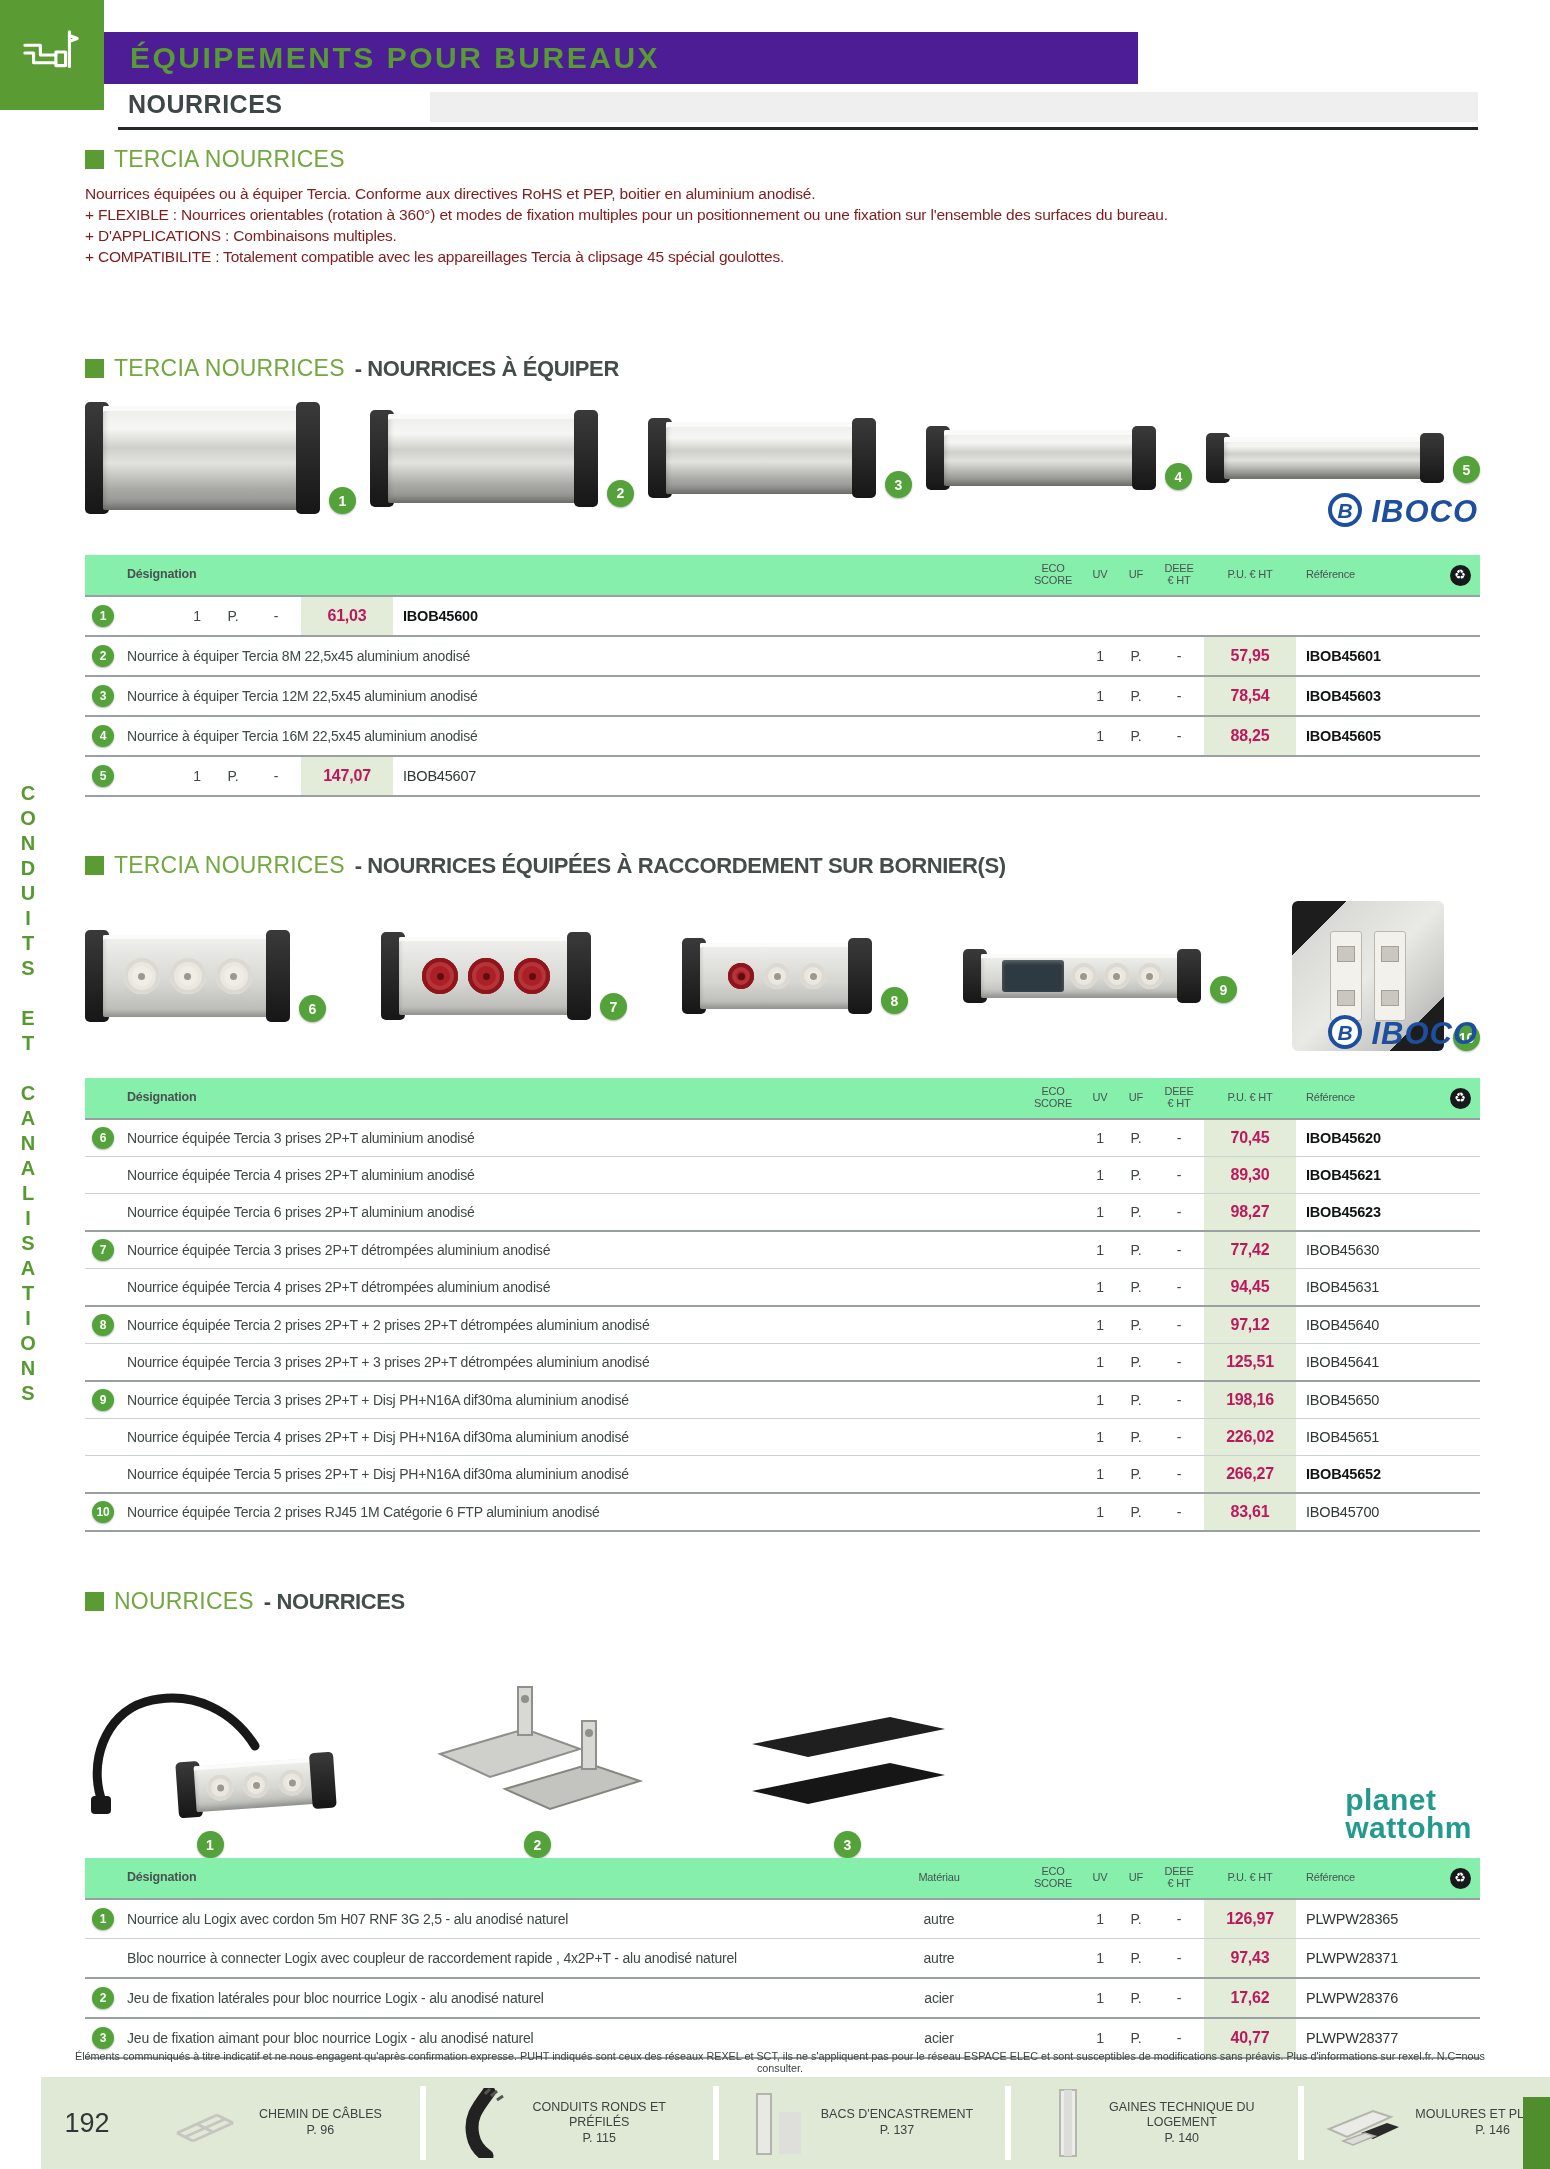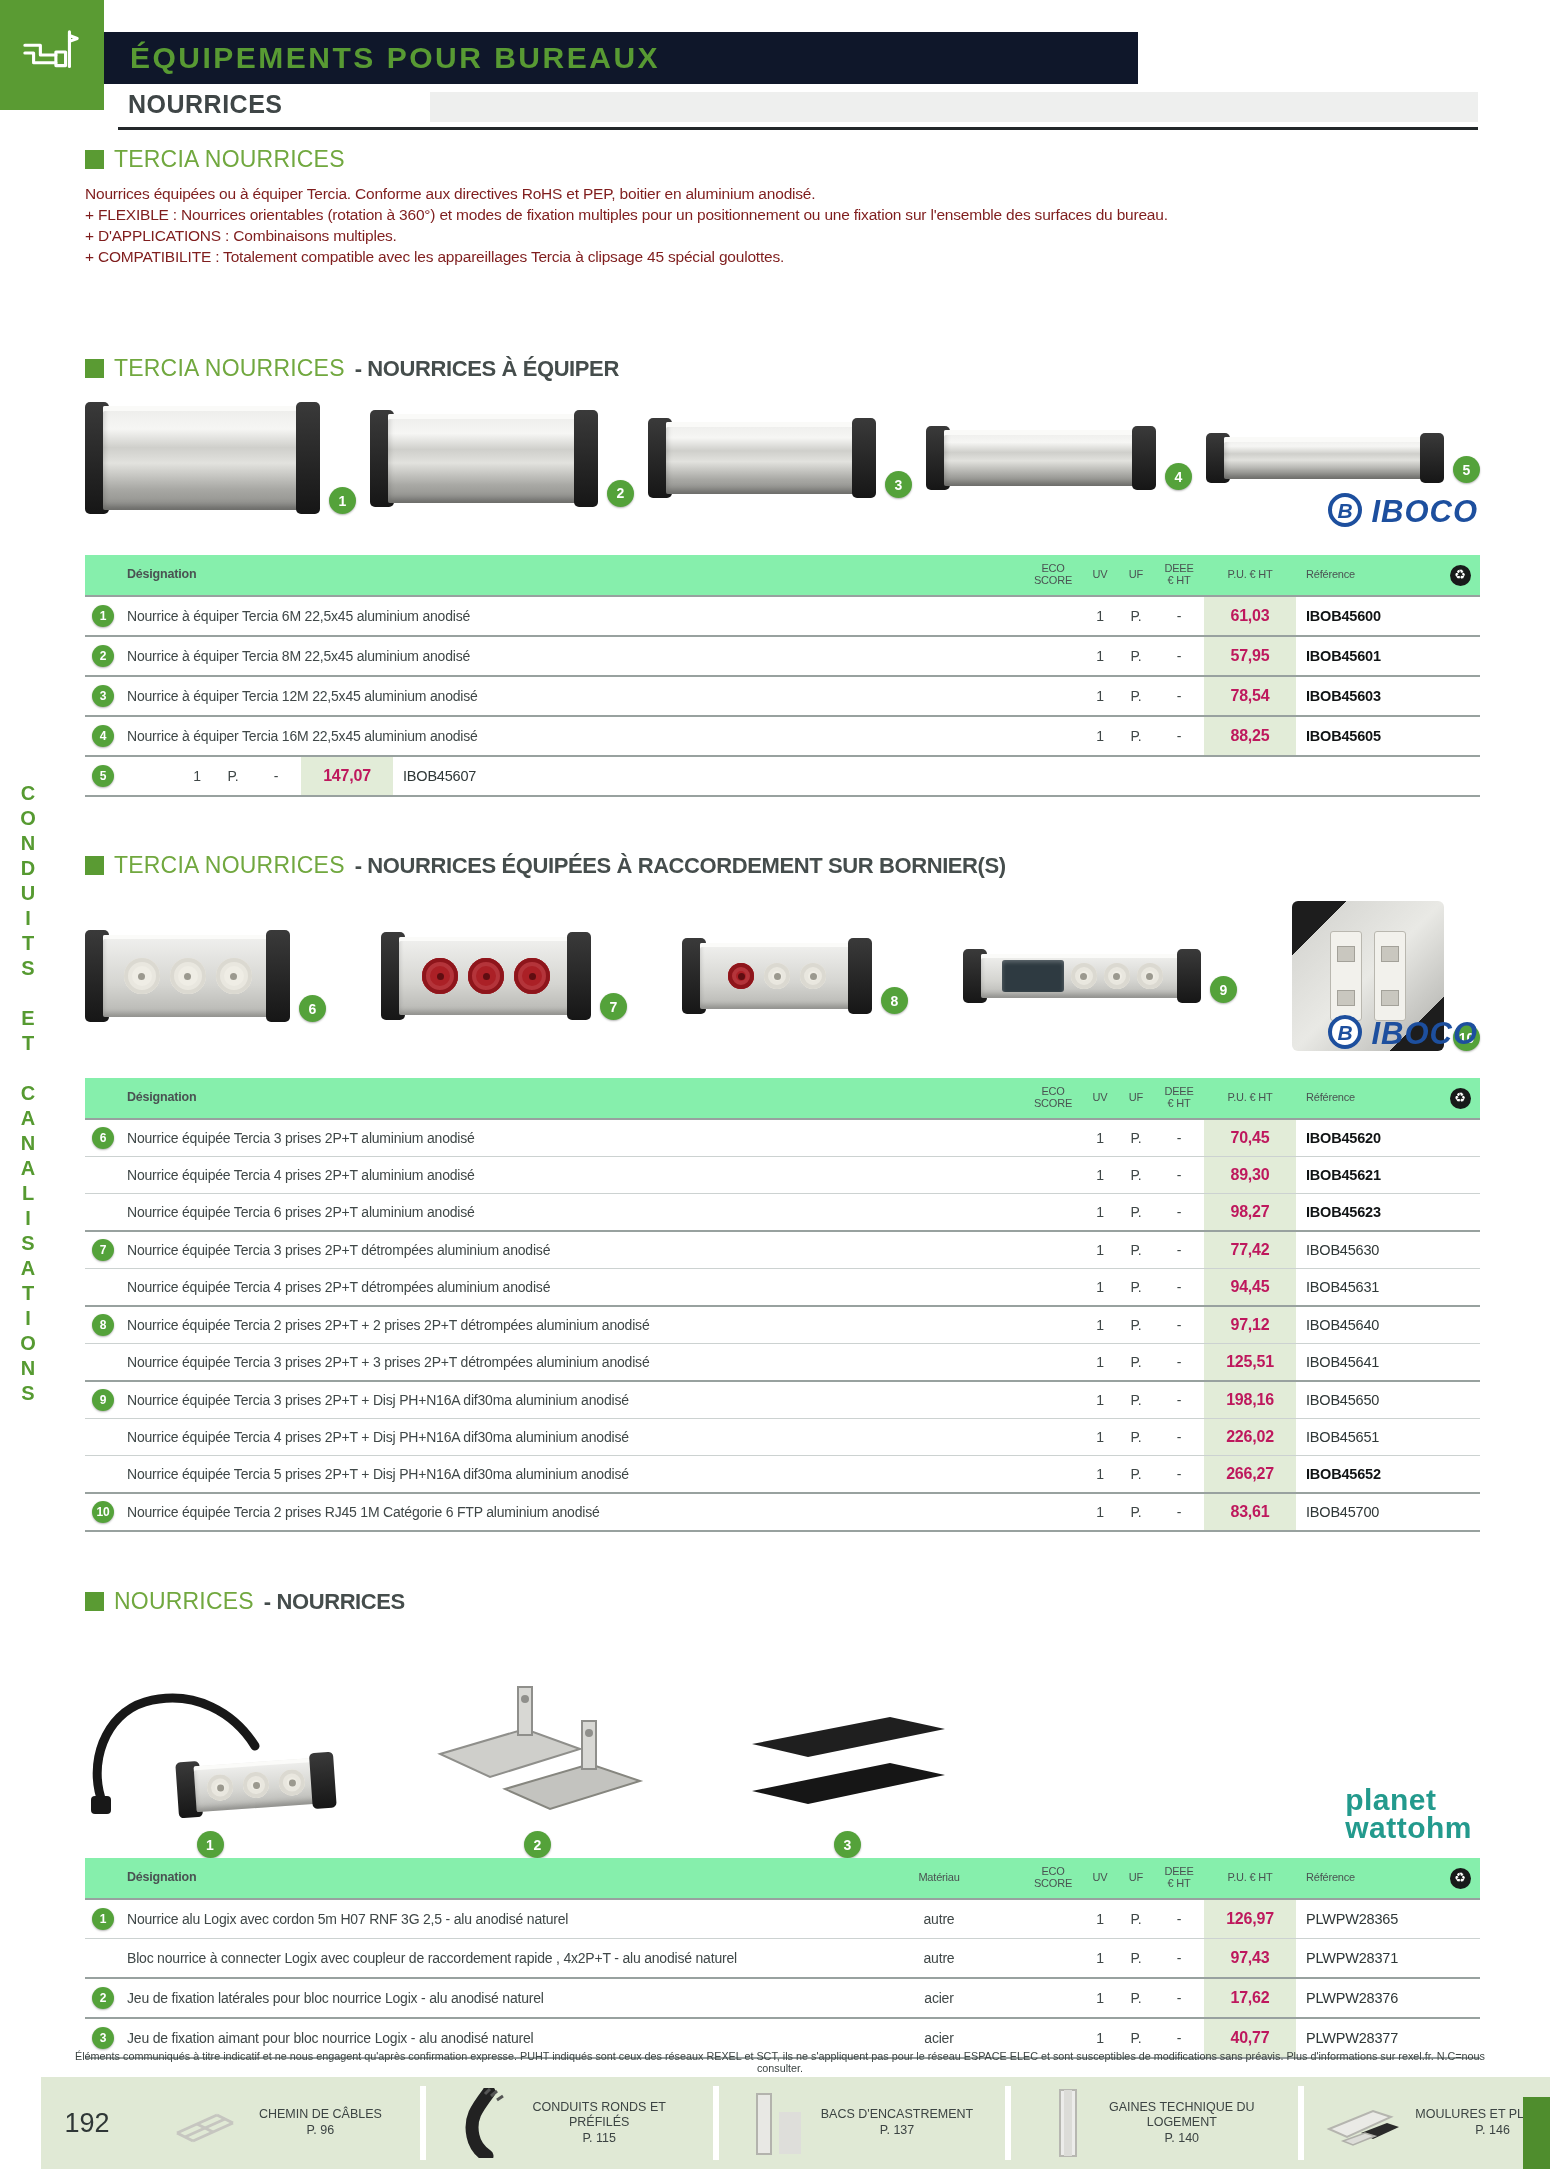--- a/index.html
+++ b/index.html
@@ -3,21 +3,21 @@
 <meta charset="utf-8">
 <style>
   html,body{margin:0;padding:0;background:#888;}
   .page{position:relative;width:1550px;height:2169px;background:#fff;overflow:hidden;
         font-family:"Liberation Sans",sans-serif;color:#3c4443;}
   
   .reg-mark{position:absolute;left:14px;top:18px;width:12px;}
   .reg-mark i{display:block;height:3px;margin-bottom:1px;}
   .corner-block{position:absolute;left:0;top:0;width:104px;height:110px;background:#5a9b33;
         display:flex;align-items:center;justify-content:center;}
-  .title-band{position:absolute;left:104px;top:32px;width:1034px;height:52px;background:#0f172a;
+  .title-band{position:absolute;left:104px;top:32px;width:1034px;height:52px;background:#4c1d95;
         display:flex;align-items:center;}
   .page-title{margin:0 0 0 26px;font-size:30px;font-weight:bold;color:#589a33;letter-spacing:2.5px;}
   .sub-band{position:absolute;left:430px;top:92px;width:1048px;height:30px;background:#eeefee;}
   .section-title{position:absolute;left:128px;top:90px;font-size:25px;font-weight:bold;color:#3f4647;letter-spacing:.5px;}
   .title-rule{position:absolute;left:118px;top:127px;width:1360px;height:3px;background:#23282a;}
   
   .side-vert{position:absolute;left:16px;top:782px;writing-mode:vertical-lr;text-orientation:upright;
         font-size:20px;font-weight:bold;color:#569a31;letter-spacing:3px;white-space:nowrap;}
   
   .abs{position:absolute;left:85px;width:1395px;}
@@ -230,21 +230,20 @@
       <div class="c ref">Référence</div>
       <div class="c rec">
           <span class="rec-ic">♻</span>
         </div>
     </div>
     <div class="t-rows">
         <div class="t-row group">
           <div class="c num">
             <span class="badge sm">1</span>
           </div>
-          <div class="c des">Nourrice à équiper Tercia 6M 22,5x45 aluminium anodisé</div>
           <div class="c eco"></div>
           <div class="c uv">1</div>
           <div class="c uf">P.</div>
           <div class="c deee">-</div>
           <div class="c pu">61,03</div>
           <div class="c ref b">IBOB45600</div>
           <div class="c rec"></div>
         </div>
         <div class="t-row group">
           <div class="c num">

